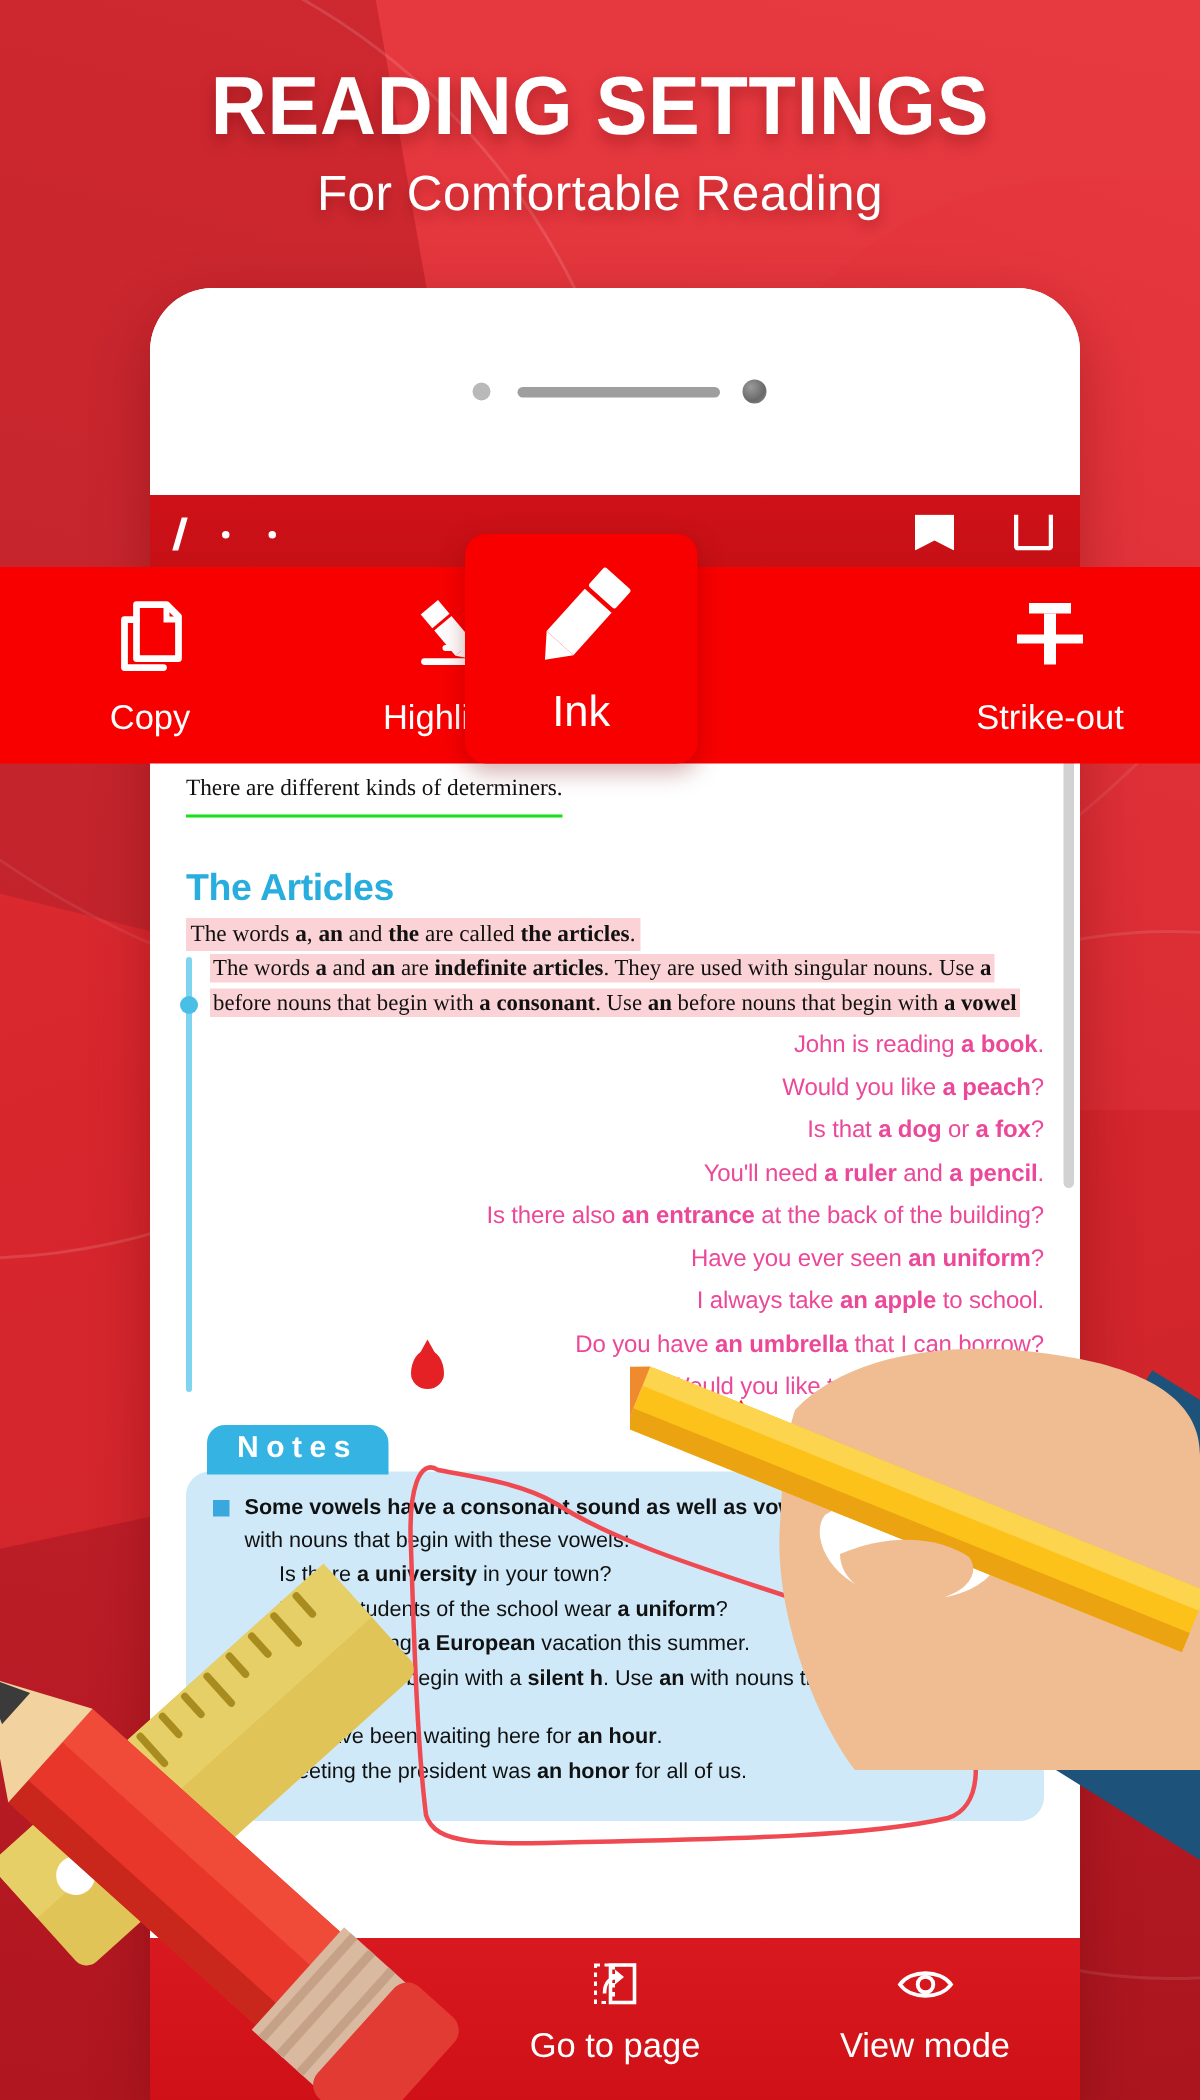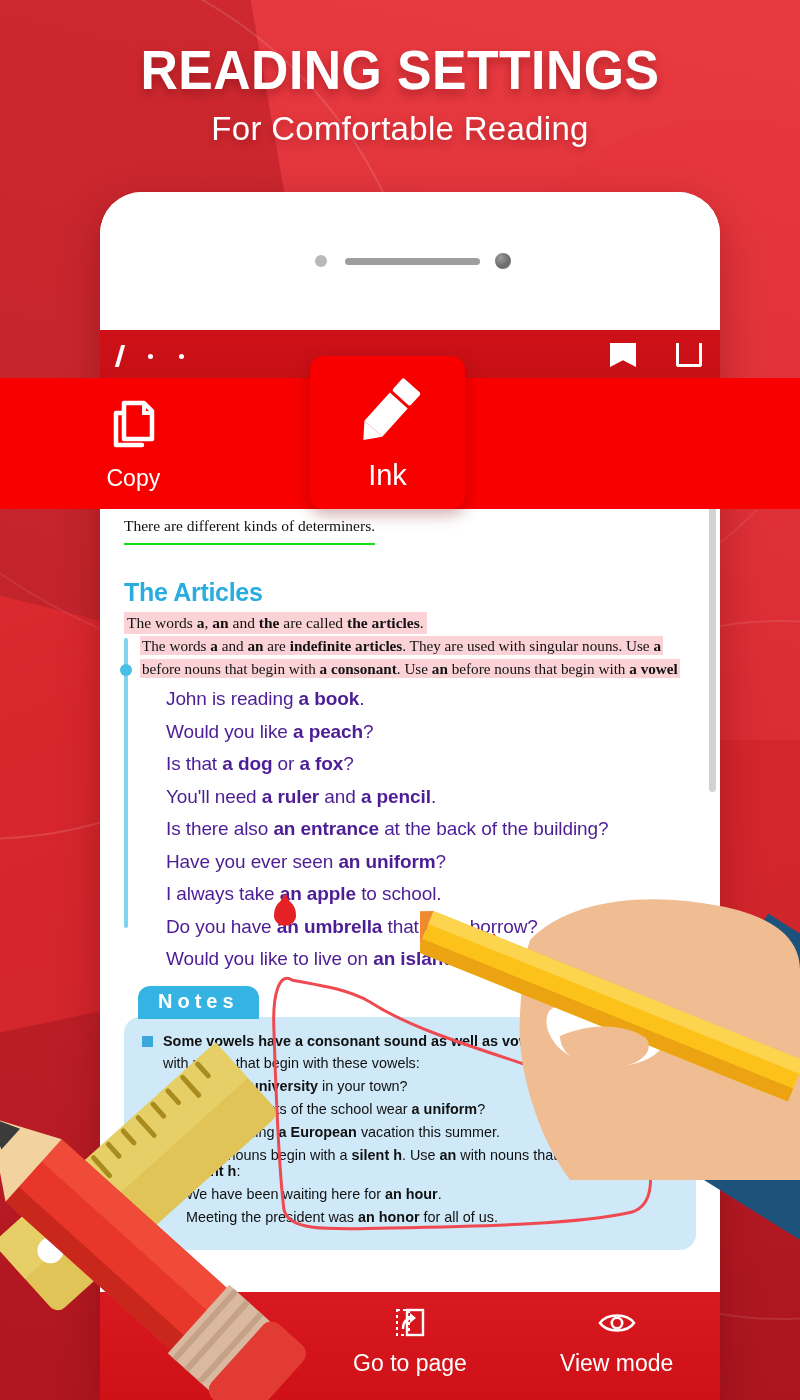--- a/index.html
+++ b/index.html
@@ -76,21 +76,21 @@
   .pinkline b { font-weight:bold; }
 
   .indef { position:relative; padding-left:16px; }
   .indef .vbar { position:absolute; left:0; top:4px; width:4px; height:290px; background:#7fd4ef; border-radius:2px; }
   .indef .vbar::before { content:""; position:absolute; left:-4px; top:26px; width:12px; height:12px;
                          border-radius:50%; background:#49bfe6; }
   .indef-text { background:#fbd3d6; font-family:"Liberation Serif", serif; font-size:15.2px;
                 color:#111; line-height:1.52; display:inline; box-decoration-break:clone;
                 -webkit-box-decoration-break:clone; padding:1px 2px; }
   .examples { margin:8px 0 0 26px; }
-  .examples li { list-style:none; font-size:19px; color:#4c1d95; margin-bottom:10.5px; letter-spacing:-.1px; }
+  .examples li { list-style:none; font-size:16px; color:#ec4899; margin-bottom:10.5px; letter-spacing:-.1px;text-align:right; }
   .examples li b { font-weight:bold; }
 
   
   .drop { position:absolute; width:22px; height:26px; background:#e52126; z-index:3;
           border-radius:50% 50% 50% 50%/60% 60% 40% 40%; }
   .drop::after { content:""; position:absolute; left:50%; top:-7px; transform:translateX(-50%);
                  border-left:5px solid transparent; border-right:5px solid transparent;
                  border-bottom:9px solid #e52126; }
   .drop-a { left:174px; top:708px; }
   .drop-b { left:383px; top:748px; }
@@ -395,14 +395,24 @@
         <g transform="rotate(42 38 39)">
           <rect x="27" y="4" width="24" height="17" rx="2" fill="#fff"></rect>
           <rect x="27" y="24" width="24" height="38" fill="#fff"></rect>
           <path d="M27 62 h24 l-12 15 Z" fill="#fff"></path>
         </g>
       </svg>
     </div>
     <div class="tb-label" style="font-size:29px">Ink</div>
   </div>
 
+  <div class="tb-item">
+    <div class="tb-icon">
+      <svg width="52" height="52" viewBox="0 0 52 52">
+        <rect x="12" y="4" width="28" height="7" fill="#fff"></rect>
+        <rect x="22" y="11" width="8" height="34" fill="#fff"></rect>
+        <rect x="4" y="25" width="44" height="6" fill="#fff"></rect>
+      </svg>
+    </div>
+    <div class="tb-label">Strike-out</div>
+  </div>
 
 </div>
 
 </body></html>

